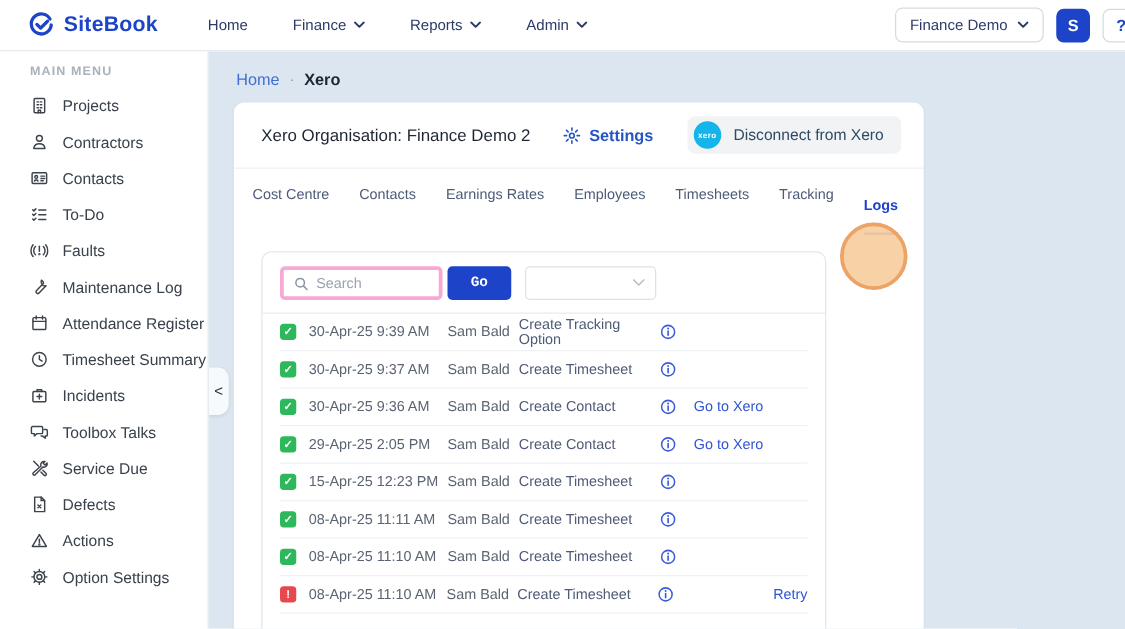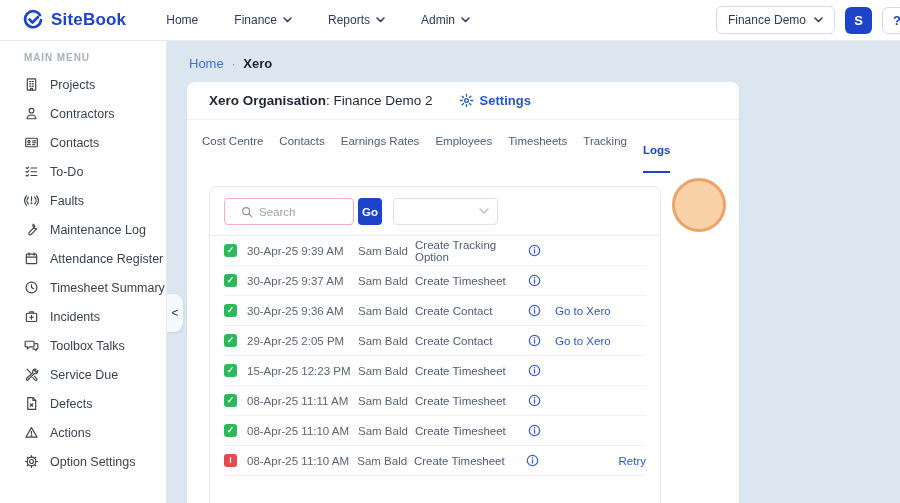--- a/index.html
+++ b/index.html
@@ -27,36 +27,36 @@
 
   .breadcrumb { padding:15px 0 0 22px; font-size:13px; display:flex; align-items:center; gap:8px; }
   .bc-home { color:#3e6fd1; cursor:pointer; }
   .bc-sep { color:#8a94a6; font-size:11px; }
   .bc-current { color:#1d2433; font-weight:bold; }
 
   
   .card { margin:11px 0 0 20px; width:552px; height:430px; background:#fff; border-radius:8px; box-shadow:0 1px 2px rgba(27,46,94,.07); }
   .card-head { display:flex; align-items:center; padding:11px 18px 11px 22px; border-bottom:1px solid #eef1f4; }
   .org-title { font-size:13.5px; color:#1e2633; }
-  .org-title b { font-weight:bold; }
+  .org-title b { font-weight:normal; }
   .settings-link { display:flex; align-items:center; gap:6px; margin-left:26px; color:#2456c6; font-size:13px; font-weight:600; cursor:pointer; }
   .disconnect-btn { margin-left:auto; display:flex; align-items:center; gap:10px; background:#f1f3f5; border-radius:6px; padding:4px 14px 4px 5px; height:30px; font-size:12.5px; color:#2d4a63; font-weight:500; cursor:pointer; }
   .xero-logo { width:22px; height:22px; border-radius:50%; background:var(--xero,#13b5ea); color:#fff; font-size:6.5px; font-weight:bold; display:flex; align-items:center; justify-content:center; letter-spacing:.3px; }
 
-  .tabs { display:flex; gap:16px; padding:15px 20px 0 15px; font-size:11.5px; color:#4d5b78; }
+  .tabs { display:flex; gap:24px; padding:15px 20px 0 15px; font-size:11.5px; color:#4d5b78; }
   .tab { padding-bottom:9px; cursor:pointer; white-space:nowrap; }
   .tab.active { color:var(--brand,#1d44c8); font-weight:bold; border-bottom:2px solid var(--brand,#1d44c8); padding-bottom:15px;margin-top:9px; }
 
   
   .logs-box { margin:13px 0 0 22px; width:452px; height:330px; border:1px solid #e3e7ec; border-radius:8px; background:#fff; overflow:hidden; }
   .search-row { display:flex; align-items:center; padding:11px 14px 10px; }
-  .search-input { display:flex; align-items:center; gap:6px; width:130px; height:27px; border:1px solid #f9a8d4; border-radius:4px; padding:0 16px; }
+  .search-input { display:flex; align-items:center; gap:6px; width:130px; height:27px; border:3px solid #f9a8d4; border-radius:4px; padding:0 8px; }
   .search-input input { border:none; outline:none; width:100%; font-size:11.5px; color:#39424c; font-family:"Liberation Sans",sans-serif; background:transparent; }
   .search-input input::placeholder { color:#9aa3ad; }
-  .go-btn { width:24px; height:27px; background:var(--brand,#1d44c8); border:none; border-radius:4px; color:#fff; font-size:11.5px; font-weight:bold; margin-left:4px; cursor:pointer; font-family:Liberation Sans, sans-serif; }
+  .go-btn { width:51px; height:27px; background:var(--brand,#1d44c8); border:none; border-radius:4px; color:#fff; font-size:11.5px; font-weight:bold; margin-left:4px; cursor:pointer; font-family:Liberation Mono, monospace; }
   .filter-select { width:105px; height:27px; border:1px solid #dde2e8; border-radius:4px; margin-left:11px; display:flex; align-items:center; justify-content:flex-end; padding-right:8px; cursor:pointer; }
   .search-divider { border-bottom:1px solid #e8ebef; }
 
   .tbl { padding:0 14px; font-size:11.5px; }
   .tbl-head { display:flex; align-items:center; padding:9px 0 7px; font-weight:bold; color:#2b3a67; border-bottom:1px solid #eef1f5; }
   .tbl-row { display:flex; align-items:center; height:30px; border-bottom:1px solid #eef1f5; }
   .c-status { width:13px; margin-right:10px; flex-shrink:0; }
   .c-when { width:111px; color:#5b6472; }
   .c-who { width:57px; color:#5b6472; }
   .c-desc { width:113px; color:#4f5a77; }
@@ -277,20 +277,24 @@
           <b>Xero Organisation</b><span>: Finance Demo 2</span>
         </div>
         <div class="settings-link">
           <span style="display:flex;">
             <svg width="15" height="15" viewBox="0 0 16 16">
                 <circle cx="8" cy="8" r="2" fill="none" stroke="#2456c6" stroke-width="1.4"></circle>
                 <path d="M8 1.5v2M8 12.5v2M1.5 8h2M12.5 8h2M3.4 3.4l1.4 1.4M11.2 11.2l1.4 1.4M12.6 3.4l-1.4 1.4M4.8 11.2l-1.4 1.4" stroke="#2456c6" stroke-width="1.4" stroke-linecap="round"></path>
               </svg>
           </span>
           <span>Settings</span>
+        </div>
+        <div class="disconnect-btn">
+          <span class="xero-logo">xero</span>
+          <span>Disconnect from Xero</span>
         </div>
       </div>
 
       <div class="tabs">
           <span class="tab">Cost Centre</span>
           <span class="tab">Contacts</span>
           <span class="tab">Earnings Rates</span>
           <span class="tab">Employees</span>
           <span class="tab">Timesheets</span>
           <span class="tab">Tracking</span>

